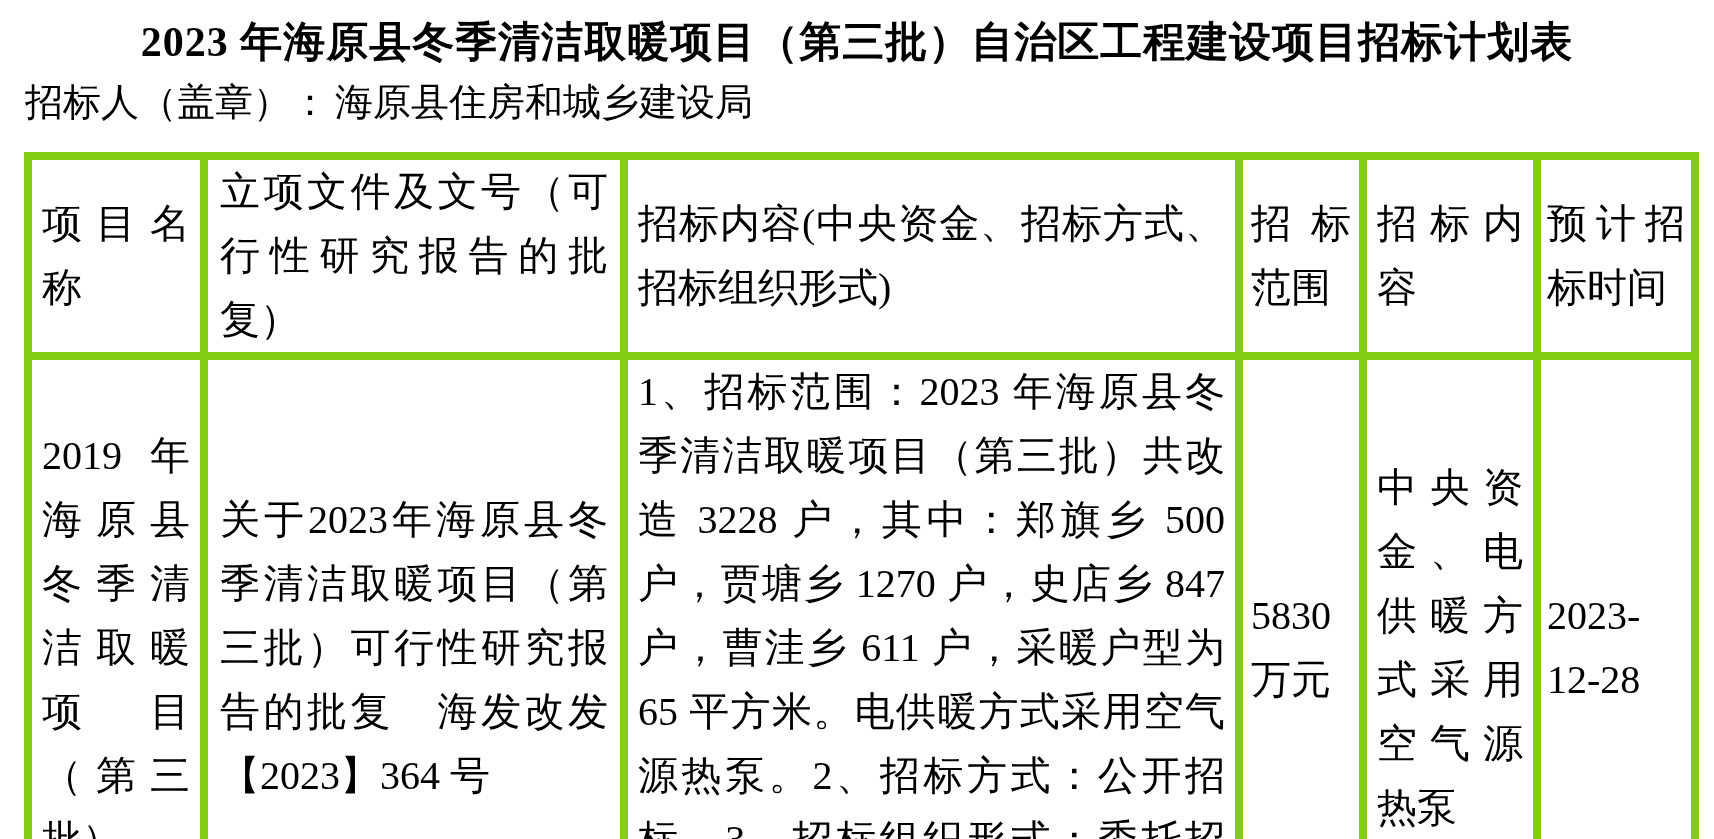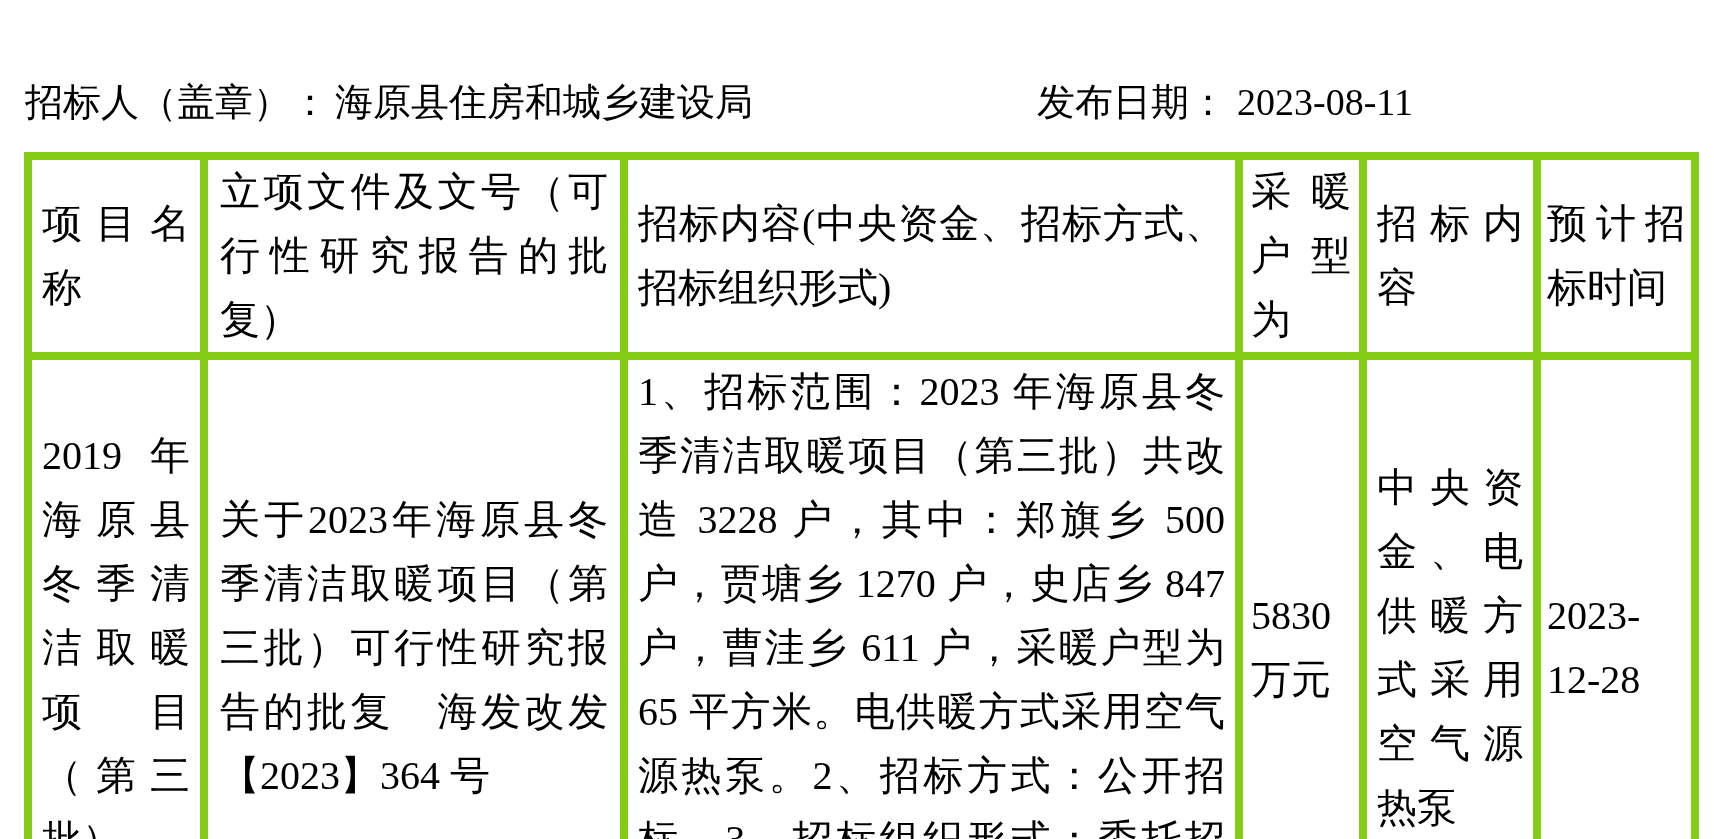--- a/index.html
+++ b/index.html
@@ -69,45 +69,43 @@
   .c4 { padding: 0 8px; }
   .c5 { padding: 0 10px; }
   .c6 { padding: 0 6px; }
   td.cell-bidding-content { text-align-last: justify; }
 </style>
 </head>
 <body>
 
 <div class="page">
 
+  <div class="doc-title">2023 年海原县冬季清洁取暖项目（第三批）自治区工程建设项目招标计划表</div>
 
   <div class="meta-row">
     <span class="meta-tenderer">
       <span>招标人（盖章）：</span><span class="meta-tenderer-value">海原县住房和城乡建设局</span>
-    </span>
-    <span class="meta-date">
-      <span>发布日期：</span><span class="meta-date-value">2023-08-11</span>
     </span>
   </div>
 
   <table class="plan">
     <colgroup>
       <col style="width:176px">
       <col style="width:420px">
       <col style="width:615px">
       <col style="width:124px">
       <col style="width:174px">
       <col style="width:158px">
     </colgroup>
     <tbody>
       <tr class="header-row">
         <th class="c1">项目名称</th>
         <th class="c2">立项文件及文号（可行性研究报告的批复）</th>
         <th class="c3">招标内容(中央资金、招标方式、招标组织形式)</th>
-        <th class="c4">采暖户型为</th>
+        <th class="c4">招标范围</th>
         <th class="c5">招标内容</th>
         <th class="c6">预计招标时间</th>
       </tr>
       <tr class="body-row">
         <td class="c1">2019 年海原县冬季清洁取暖项目（第三批）</td>
         <td class="c2">关于2023年海原县冬季清洁取暖项目（第三批）可行性研究报告的批复　海发改发【2023】364 号</td>
         <td class="c3 cell-bidding-content">1、招标范围：2023 年海原县冬季清洁取暖项目（第三批）共改造 3228 户，其中：郑旗乡 500 户，贾塘乡 1270 户，史店乡 847 户，曹洼乡 611 户，采暖户型为 65 平方米。电供暖方式采用空气源热泵。2、招标方式：公开招标。3、招标组织形式：委托招标。</td>
         <td class="c4">5830 万元</td>
         <td class="c5">中央资金、电供暖方式采用空气源热泵</td>
         <td class="c6">2023-12-28</td>

